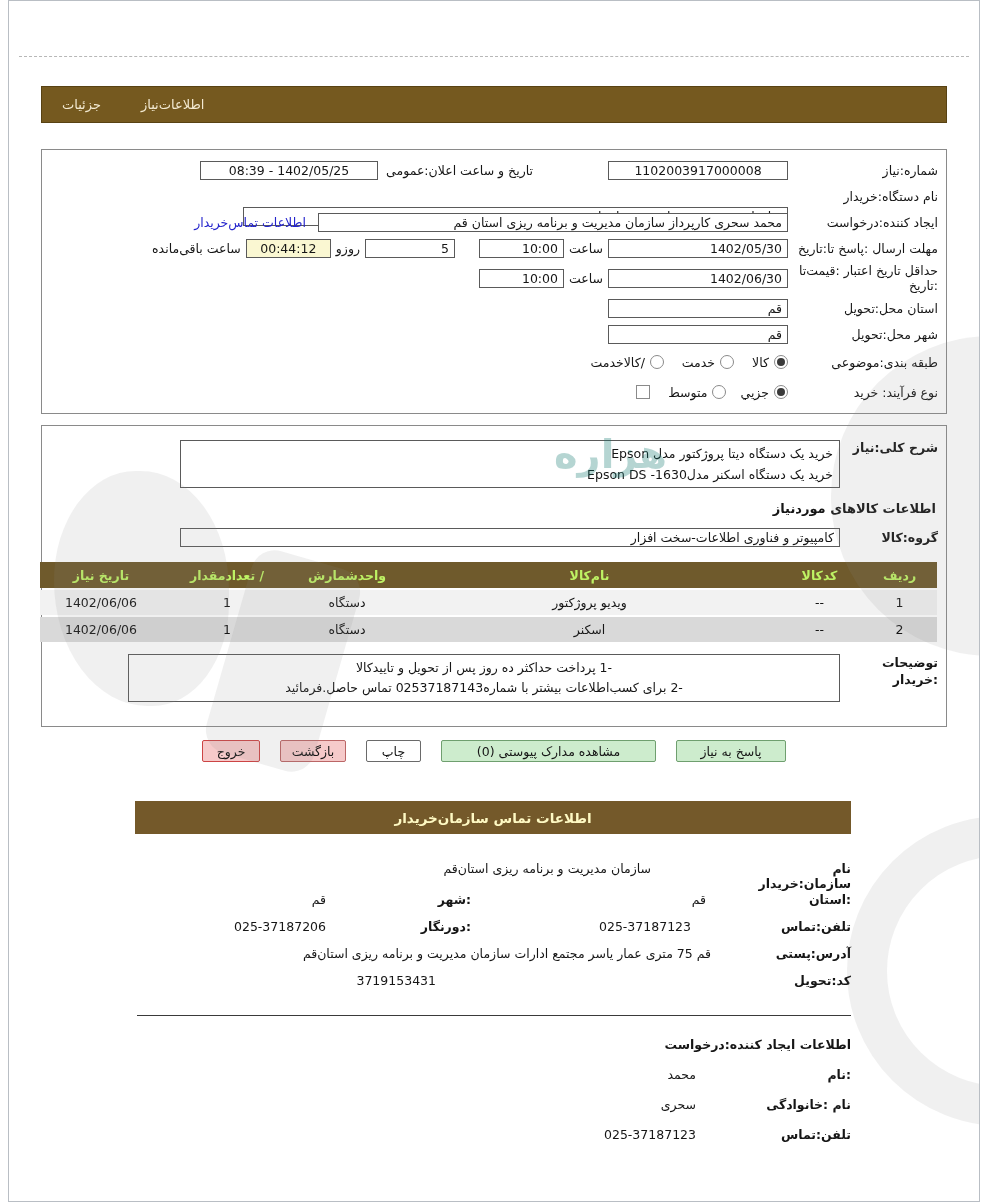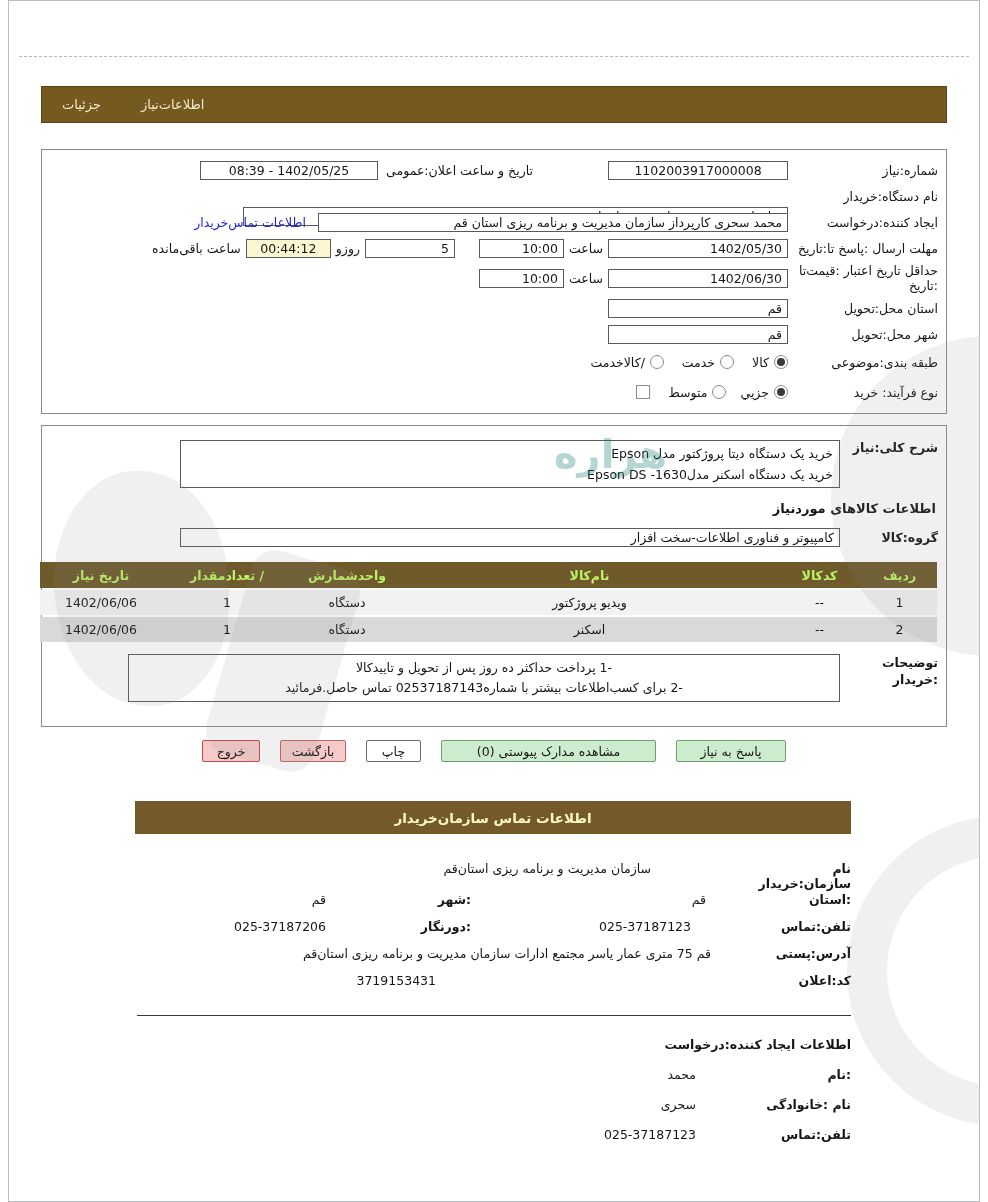--- a/index.html
+++ b/index.html
@@ -279,21 +279,21 @@
       <div class="clabel">تلفن:تماس</div>
       <div class="cval zone ind45 ltr" style="text-align:right">025-37187123</div>
       <div class="clabel2">:دورنگار</div>
       <div class="cval ind25 ltr">025-37187206</div>
     </div>
     <div class="crow">
       <div class="clabel">آدرس:پستی</div>
       <div class="cval ind25">قم  75 متری عمار یاسر مجتمع ادارات سازمان مدیریت و برنامه ریزی استان‌قم</div>
     </div>
     <div class="crow">
-      <div class="clabel">کد:اعلان</div>
+      <div class="clabel">کد:تحویل</div>
       <div class="cval ind300 ltr">3719153431</div>
     </div>
   </div>
 
   <div class="divider"></div>
 
   <div class="creator">
     <div class="creator-heading">اطلاعات ایجاد کننده:درخواست</div>
     <div class="crow2">
       <div class="clabel">:نام</div>

